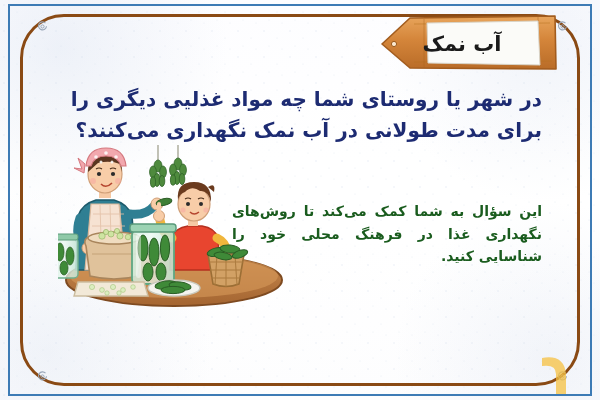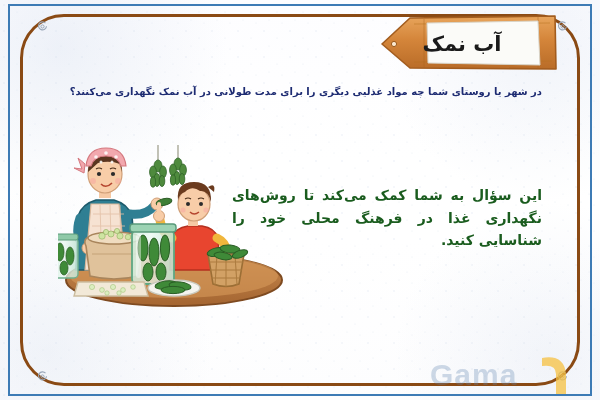--- a/index.html
+++ b/index.html
@@ -96,26 +96,26 @@
   .para {
     position: absolute;
     text-align: right;
     line-height: 1.55;
     font-weight: bold;
   }
   .para-q1 {
     left: 58px;
     top: 84px;
     width: 484px;
-    font-size: 10px;
+    font-size: 20px;
     color: #1d2b72;
   }
   .para-q2 {
     left: 232px;
-    top: 184px;
+    top: 200px;
     width: 310px;
     font-size: 14px;
     color: #1a5c1e;
     text-align: justify;
     text-align-last: right;
     line-height: 1.62;
   }
   .para-q3 {
     left: 140px;
     top: 331px;
@@ -436,19 +436,18 @@
           <circle cx="61" cy="151" r="2.2"></circle>
         </g>
       </g>
     </svg>
   </div>
 
   <div class="para para-q2">این سؤال به شما کمک می‌کند تا روش‌های نگهداری غذا در فرهنگ محلی خود را شناسایی کنید.</div>
 
 
   <div class="watermark">
-    <div class="watermark-text">Gama</div>
     <svg class="watermark-swoosh" width="40" height="44" viewBox="0 0 40 44">
       <path d="M8 6 Q30 2 32 22 L32 42 L22 42 L22 22 Q22 12 8 14 Z" fill="#f5c040" opacity=".75"></path>
     </svg>
   </div>
 
 </div>
 
 </body></html>

